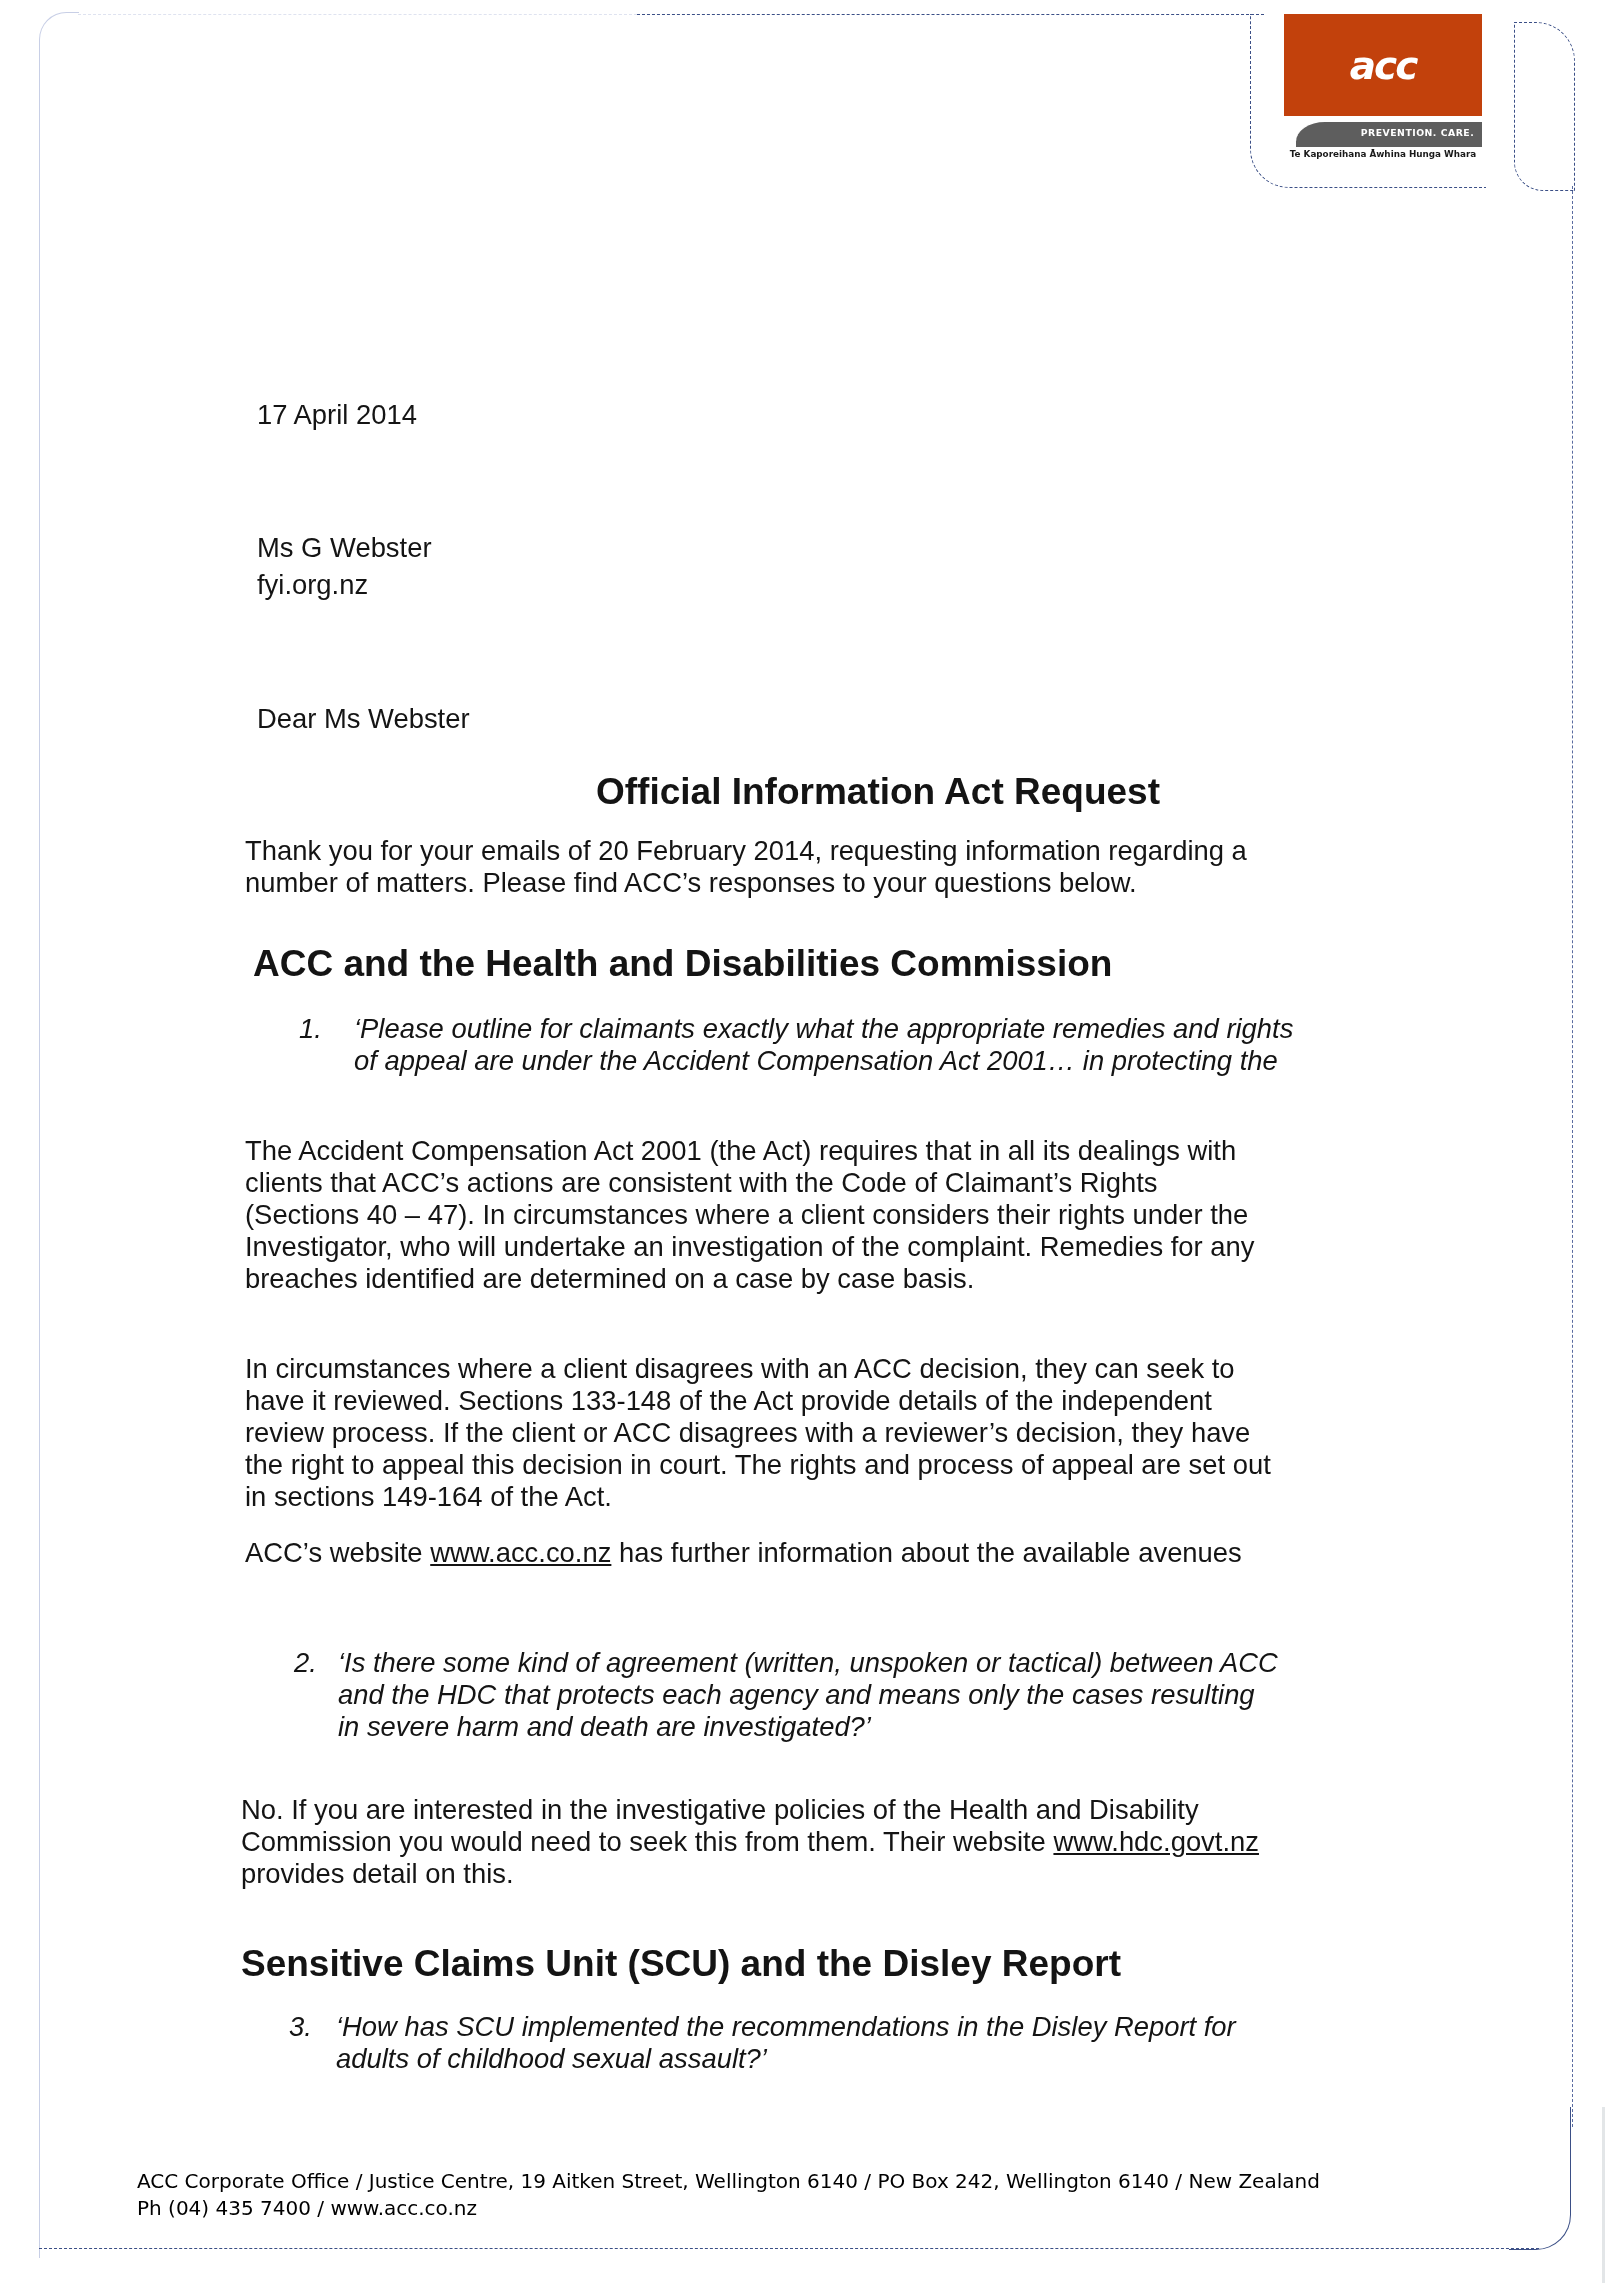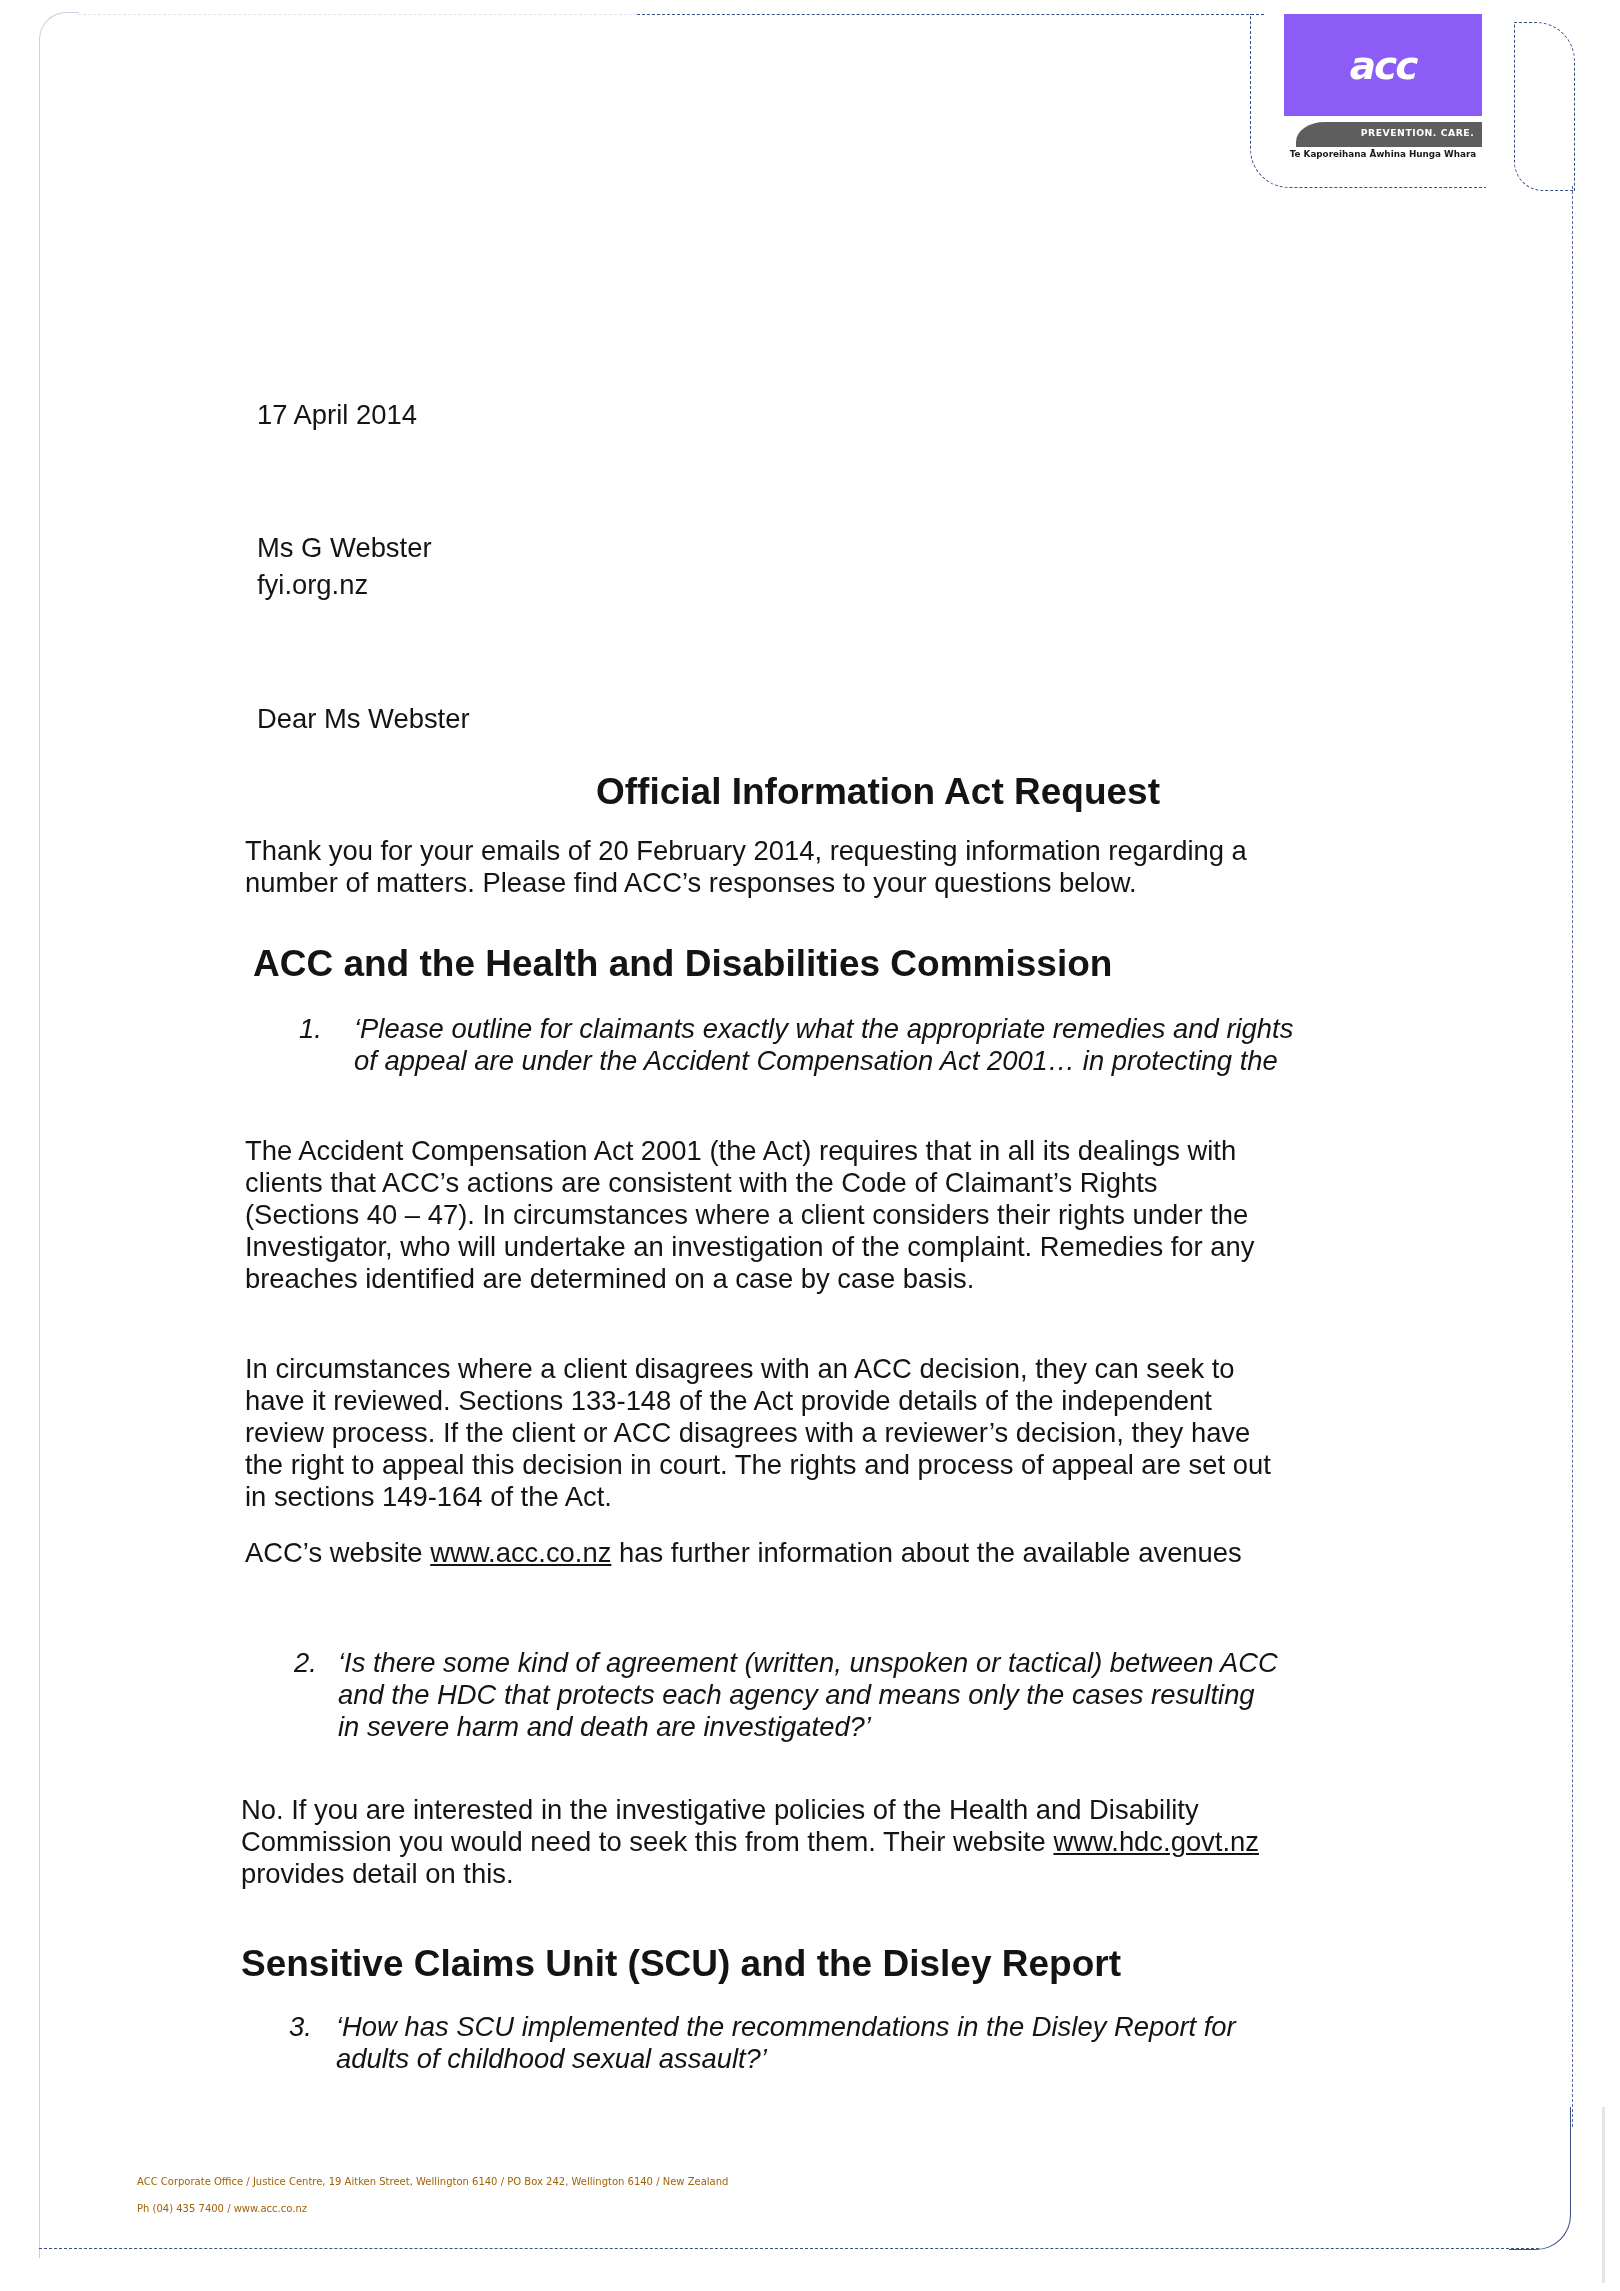--- a/index.html
+++ b/index.html
@@ -47,21 +47,21 @@
     border-bottom-right-radius: 35px;
   }
   .scan-edge {
     position: absolute; left: 1602px; top: 2107px; width: 2.9px; height: 176px;
     background: #e3e6e8;
   }
 
   
   .logo {
     position: absolute; left: 1284px; top: 13.7px; width: 198px; height: 133px;
-    background: #8b5cf6; overflow: hidden;
+    background: #c2410c; overflow: hidden;
   }
   .logo-mark {
     position: absolute; left: 0; right: 0; top: 29px; text-align: center;
     color: #ffffff; font-family: "DejaVu Sans", sans-serif; font-weight: bold;
     font-style: italic; font-size: 39px; letter-spacing: -2px;
   }
   .logo-band {
     position: absolute; left: 0; right: 0; top: 102px; height: 31px;
     background: #ffffff;
   }
@@ -84,22 +84,22 @@
   .para .line { display: block; white-space: nowrap; }
   .heading { position: absolute; font-size: 37px; font-weight: bold; white-space: nowrap; }
   .q { position: absolute; left: 294px; font-size: 27.4px; line-height: 32px; font-style: italic; }
   .q .num { position: absolute; left: 0; top: 0; }
   .q .qtext { position: absolute; left: 55px; top: 0; }
   .q .line { display: block; white-space: nowrap; }
   .link { text-decoration: underline; }
   .ital { font-style: italic; }
 
   .footer {
-    position: absolute; left: 137px; top: 2168px; color: #a16207;
-    font-family: "DejaVu Sans", sans-serif; font-size: 10px; line-height: 27.4px;
+    position: absolute; left: 137px; top: 2168px; color: #000000;
+    font-family: "DejaVu Sans", sans-serif; font-size: 20px; line-height: 27.4px;
   }
   .footer .line { display: block; white-space: nowrap; }
 </style>
 </head>
 <body>
 
 <div class="frame-left"></div>
 <div class="frame-top-faint"></div>
 <div class="frame-top"></div>
 <div class="logo-frame"></div>

